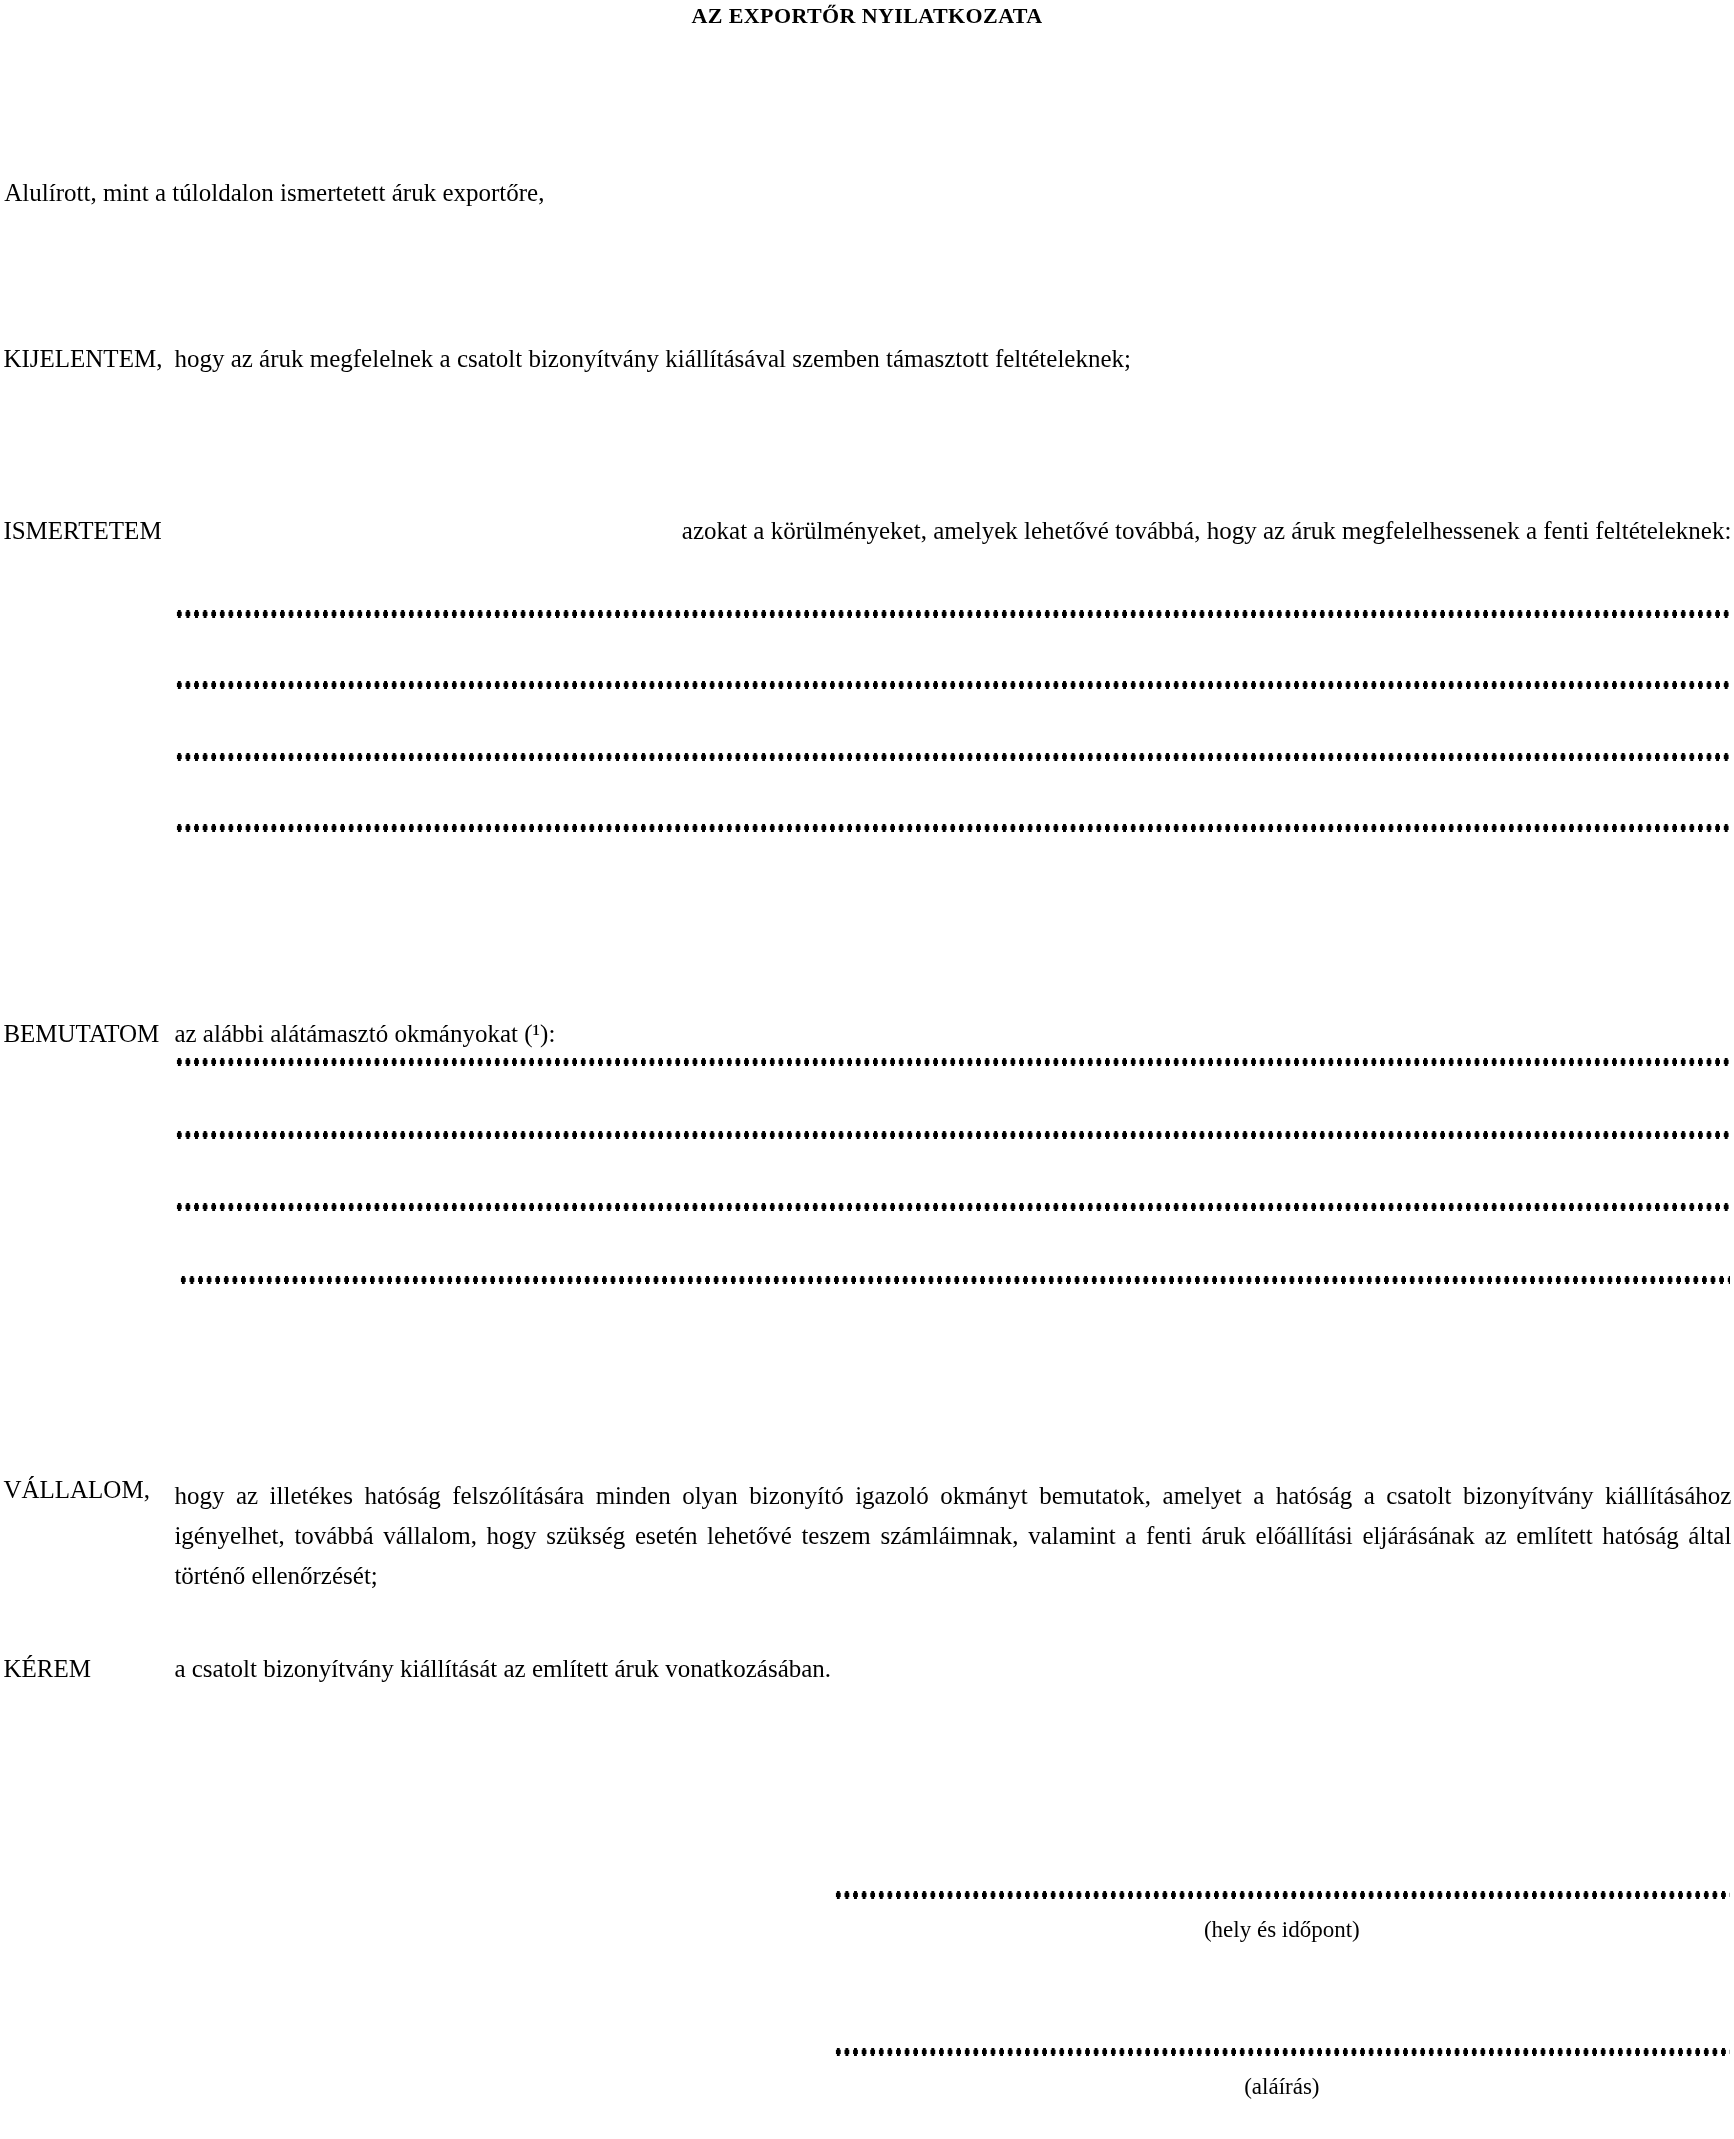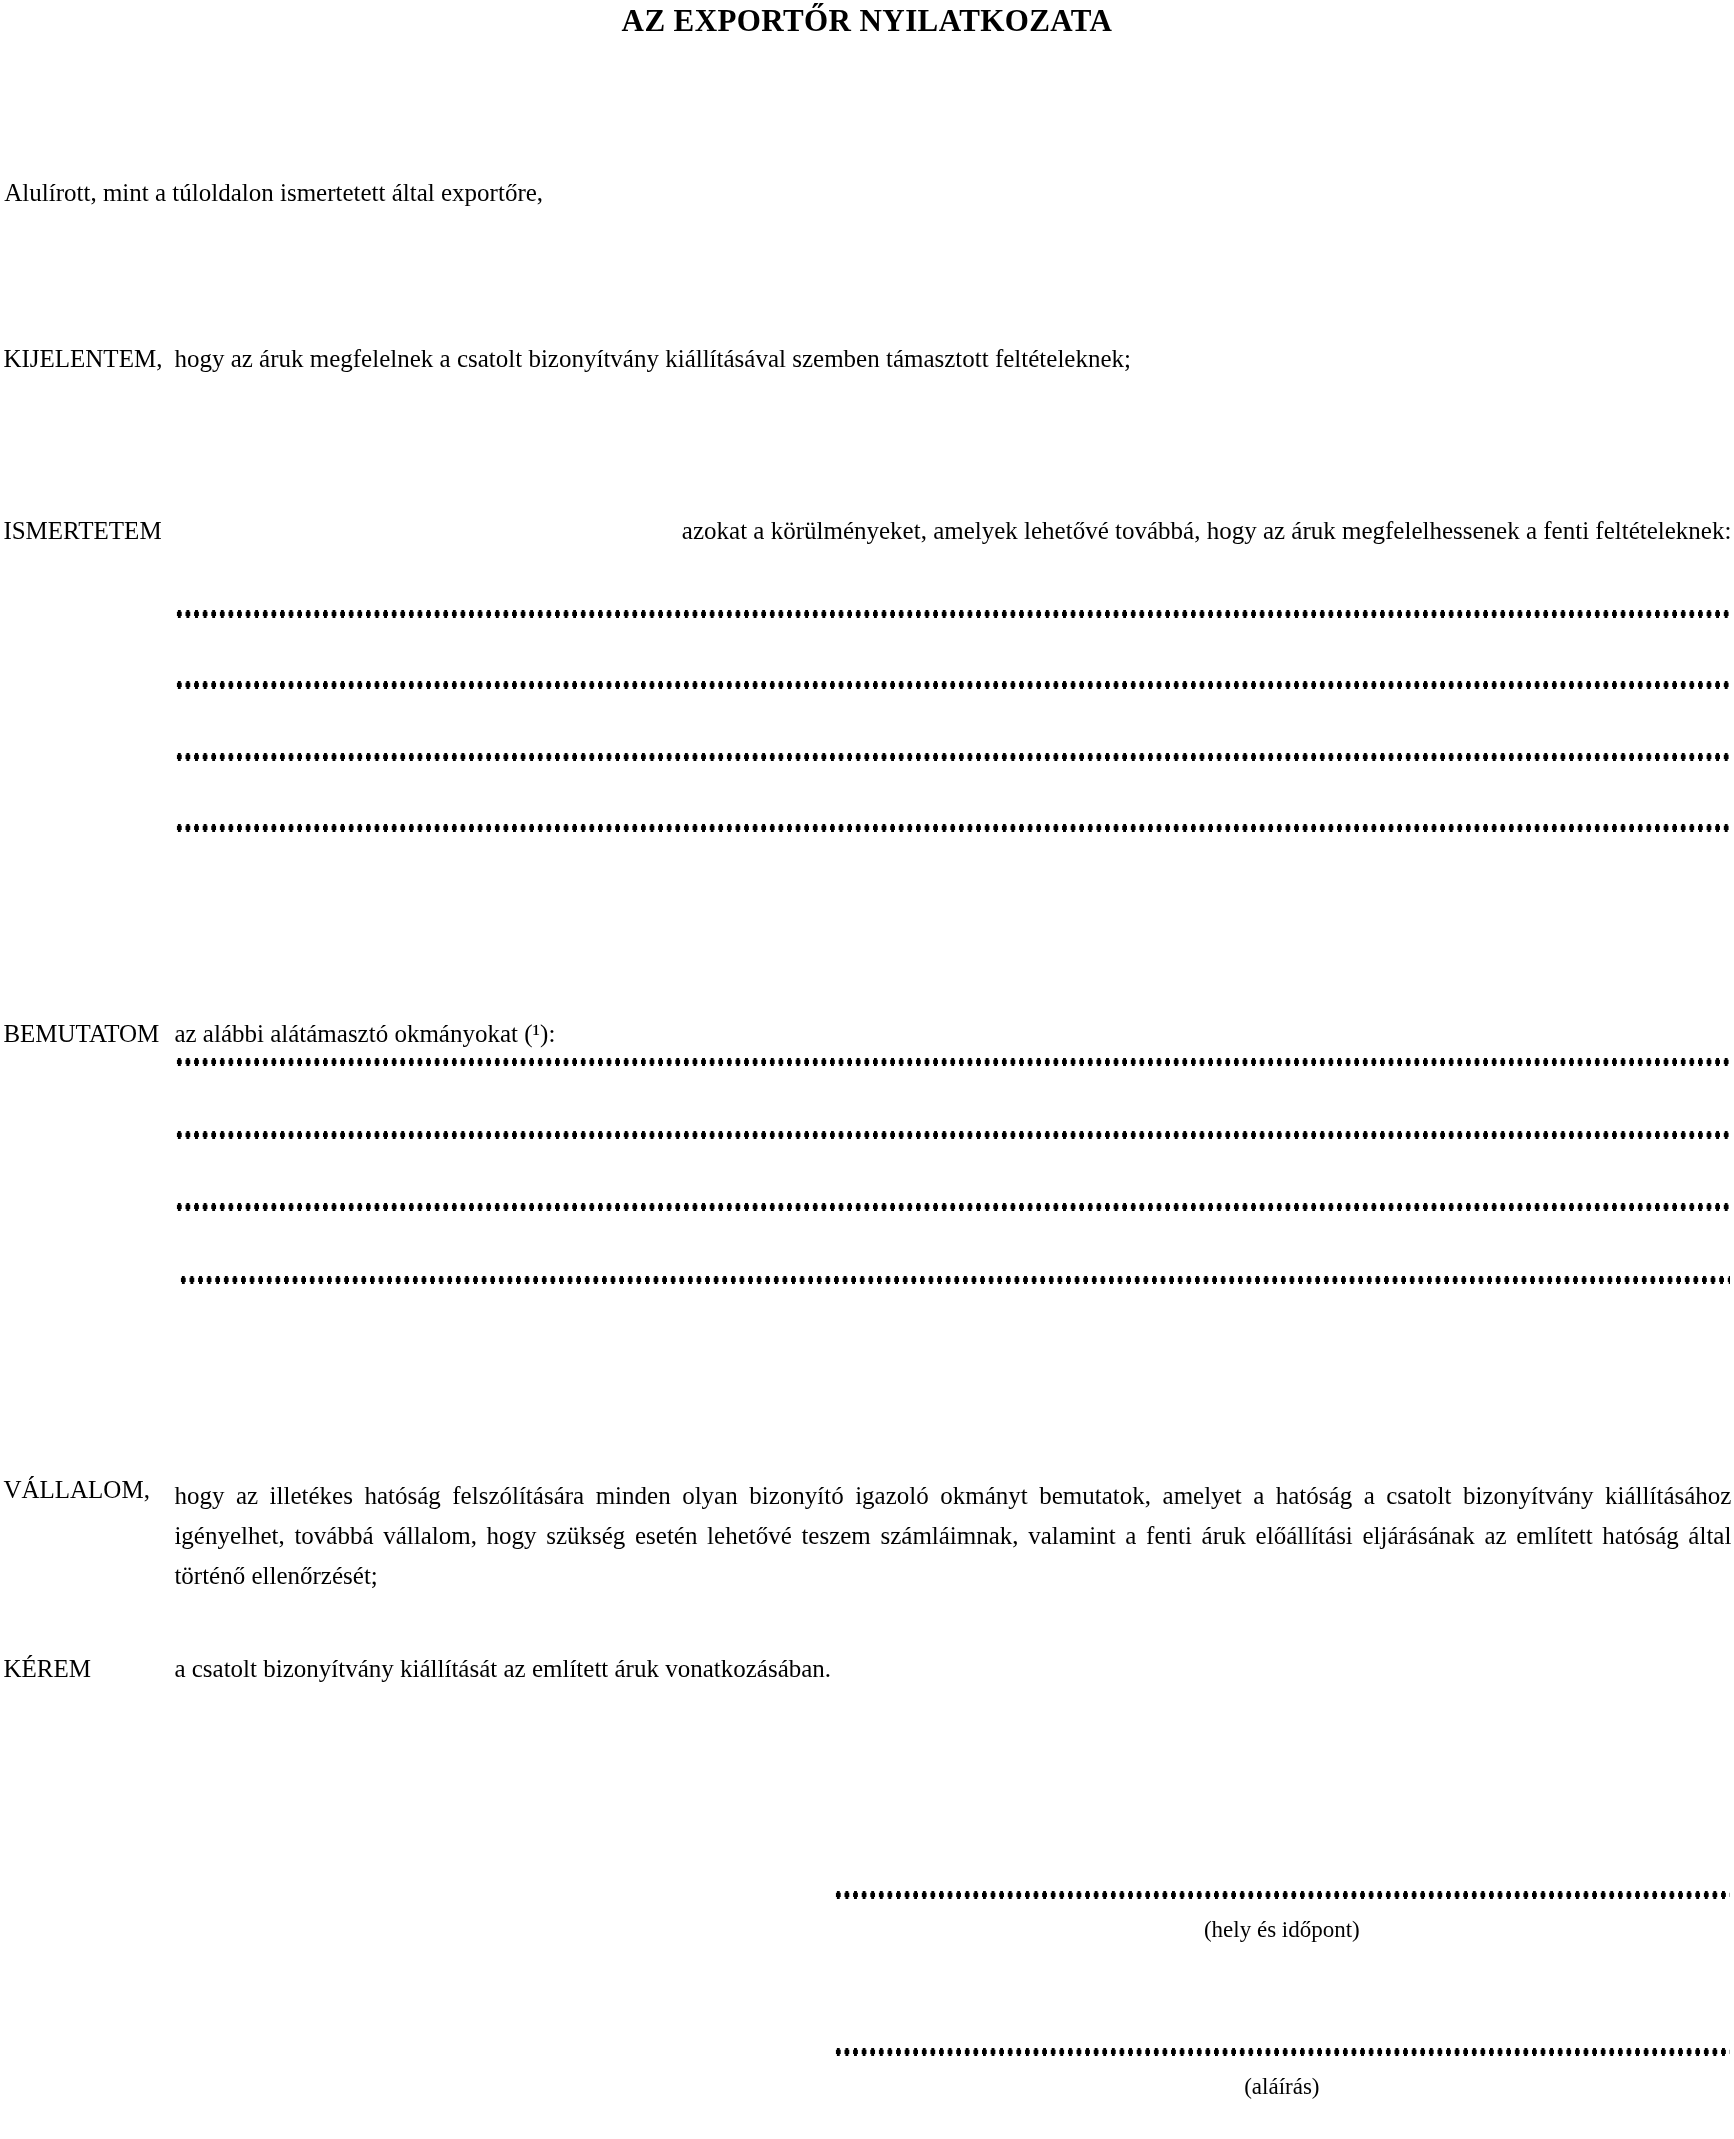--- a/index.html
+++ b/index.html
@@ -9,21 +9,21 @@
     height:2633px;
     background:#ffffff;
     color:#000;
     font-family:"Liberation Serif","DejaVu Serif",serif;
     overflow:hidden;
   }
   .doc-title{
     position:absolute;
     top:2.6px;left:0;right:0;
     text-align:center;
-    font-size:31px;
+    font-size:22px;
     font-weight:bold;
     letter-spacing:0.4px;
   }
   .intro{
     position:absolute;
     top:179px;left:4.3px;right:4.3px;
     font-size:25px;
   }
   .stmt{position:absolute;left:3.4px;right:2.6px;font-size:25px;}
   .stmt .lbl{position:absolute;left:0;top:0;white-space:nowrap;}
@@ -52,21 +52,21 @@
     font-size:23px;
   }
 </style>
 </head>
 <body>
 
 <div class="page">
 
   <div class="doc-title">AZ EXPORTŐR NYILATKOZATA</div>
 
-  <div class="intro">Alulírott, mint a túloldalon ismertetett által exportőre,</div>
+  <div class="intro">Alulírott, mint a túloldalon ismertetett áruk exportőre,</div>
 
   <div class="stmt" style="top:345px;">
     <span class="lbl">KIJELENTEM,</span>
     <span class="txt">hogy az áruk megfelelnek a csatolt bizonyítvány kiállításával szemben támasztott feltételeknek;</span>
   </div>
 
   <div class="stmt" style="top:517px;text-align:right;">
     <span class="lbl">ISMERTETEM</span>
     <span class="txt">azokat a körülményeket, amelyek lehetővé továbbá, hogy az áruk megfelelhessenek a fenti feltételeknek:</span>
   </div>

